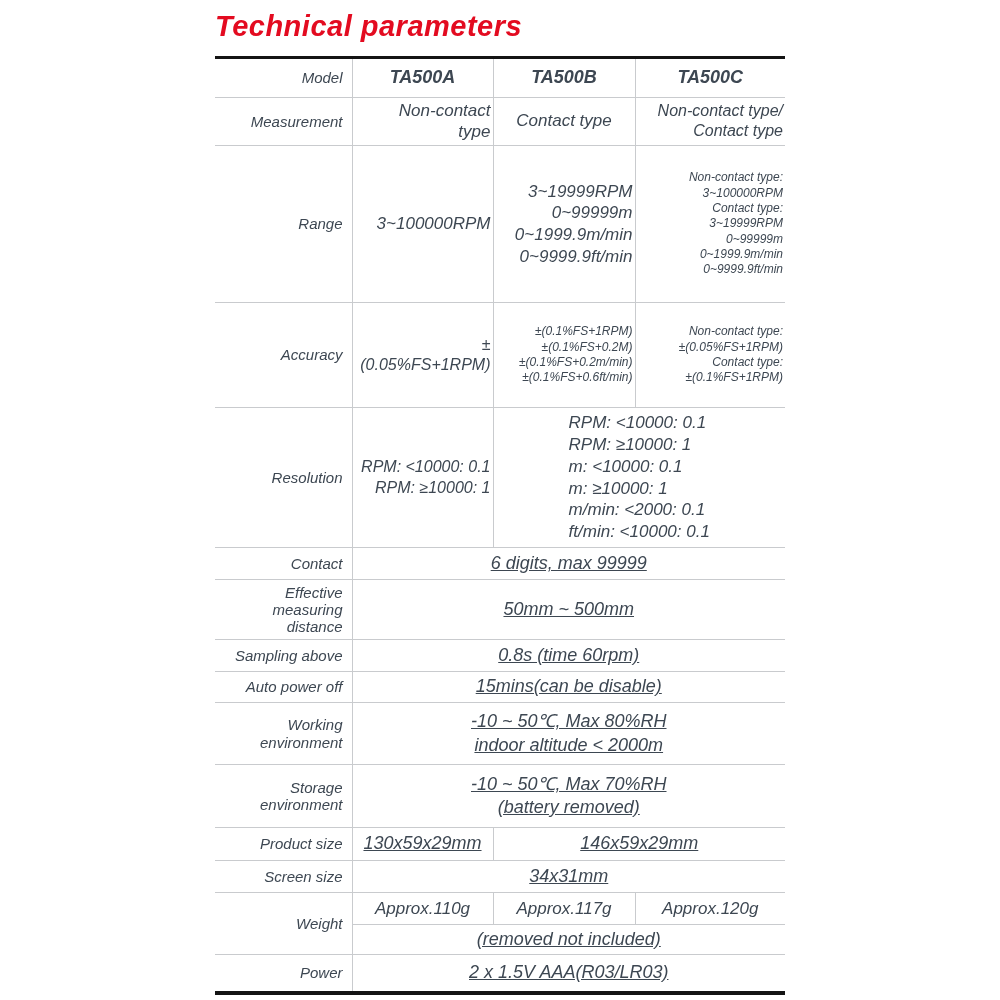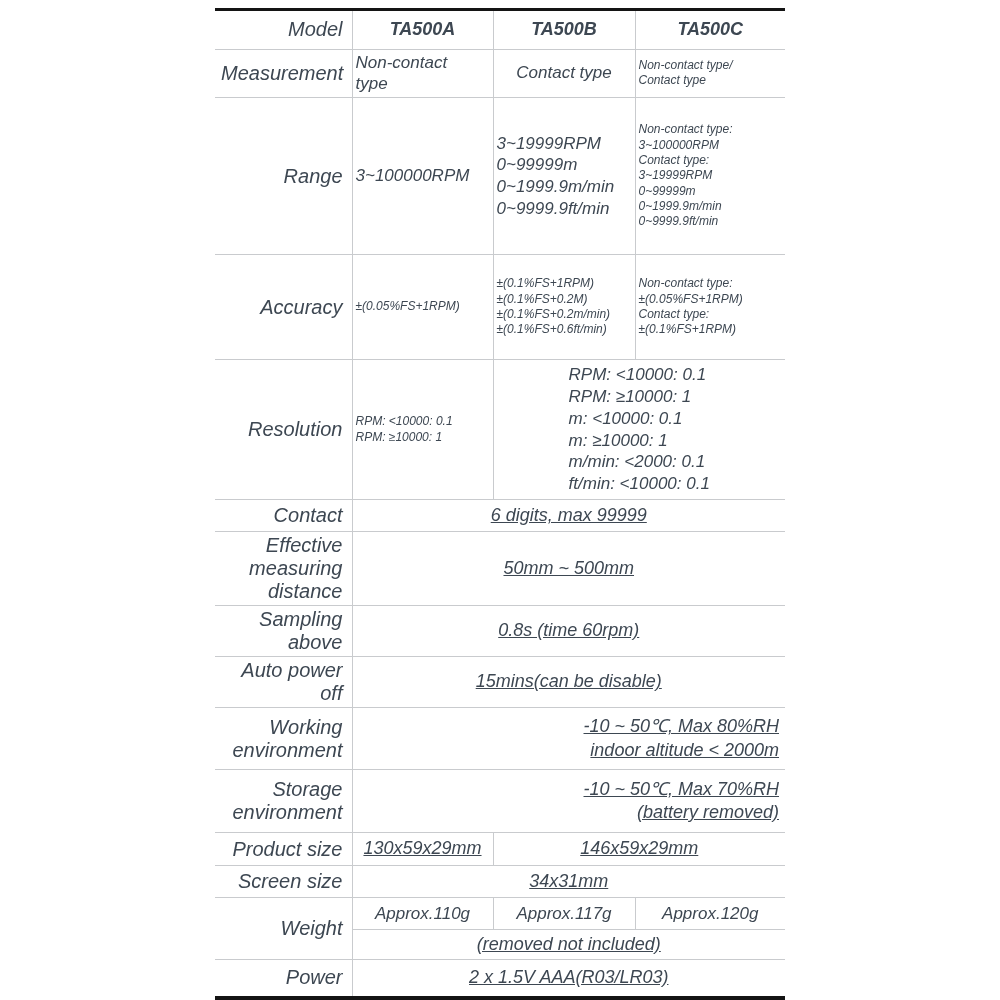--- a/index.html
+++ b/index.html
@@ -37,37 +37,38 @@
     border: 1px solid #c9cbce;
     padding: 2px 6px;
     font-size: 17px;
     line-height: 1.28;
     vertical-align: middle;
     text-align: center;
     overflow: hidden;
   }
   td.lbl {
     text-align: right;
-    font-size: 20px;
+    font-size: 15px;
     padding-right: 9px;
     line-height: 1.15;
   }
   td.model { font-weight: bold; font-size: 18px; }
-  .pre { white-space: pre-line; text-align: right; }
-  .al { text-align: left; padding-left: 5px; margin-left: 8px; }
+  .pre { white-space: pre-line; }
+  .al { text-align: right; padding-left: 5px; margin-left: 8px; }
   .tight { padding-left: 3px; padding-right: 2px; }
   .small { font-size: 12px; }
-  .f16 { font-size: 12px; }
+  .f16 { font-size: 16px; }
   .val { font-size: 18px; text-decoration: underline; }
   .inner-left { display: inline-block; text-align: left; }
 </style>
 </head>
 <body>
 
 <div class="page">
+  <div class="title">Technical parameters</div>
 
   <div class="table-wrap">
     <table>
       <colgroup>
         <col class="c0">
           <col class="c1">
           <col class="c2">
           <col class="c3">
       </colgroup>
       <tbody>

